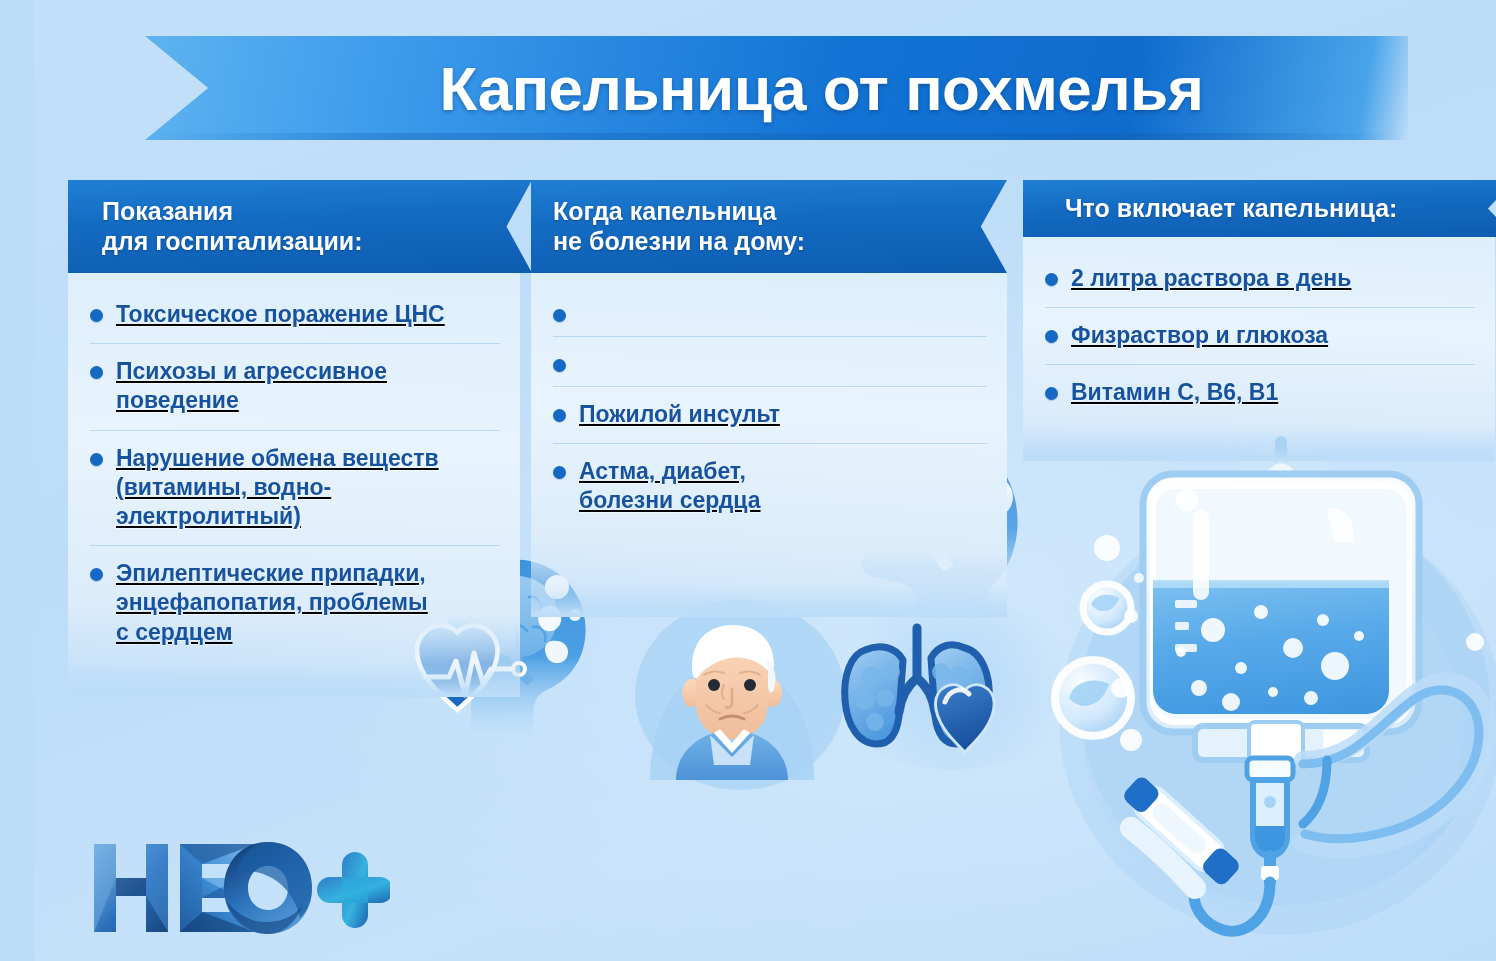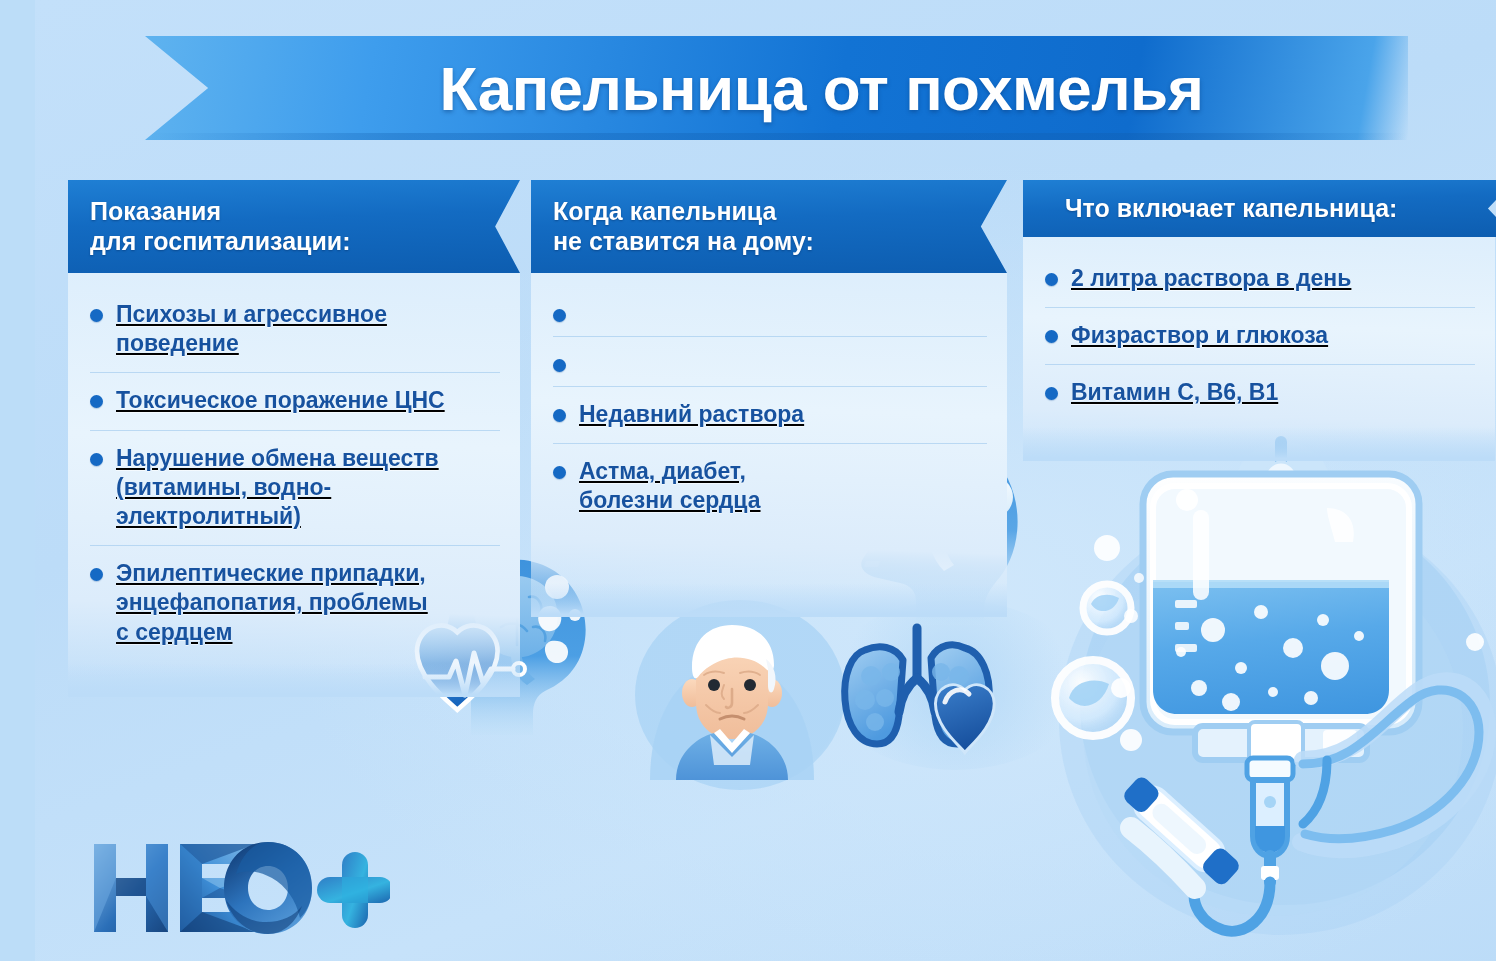--- a/index.html
+++ b/index.html
@@ -79,21 +79,21 @@
     background:#1569c4;margin-top:9px;
     box-shadow:0 1px 1px rgba(20,80,150,.25);
   }
   .btext{
     color:#17529f;font-size:23px;font-weight:700;line-height:1.27;
     white-space:pre-line;text-shadow:0 1px 0 rgba(255,255,255,.55);
   }
 
   
   #card-indications{left:33px;top:180px;width:452px;}
-  #card-indications .card-head{width:452px;height:93px;}
+  #card-indications .card-head{width:452px;height:93px;padding-left:12px;}
   #card-indications .card-body{width:auto;min-height:400px;}
 
   #card-not-at-home{left:496px;top:180px;width:476px;}
   #card-not-at-home .card-head{width:476px;height:93px;}
   #card-not-at-home .card-body{min-height:320px;}
 
   #card-contents{left:988px;top:180px;width:472px;}
   #card-contents .card-head{width:472px;height:57px;padding-left:20px;}
   #card-contents .card-body{min-height:200px;}
 
@@ -433,56 +433,56 @@
   </div>
 
   <div class="card" id="card-indications">
     <div class="card-head notched">
       <div class="ht">Показания
 для госпитализации:</div>
     </div>
     <div class="card-body">
       <div class="bullet-row">
         <span class="dot"></span>
+        <span class="btext">Токсическое поражение ЦНС</span>
+      </div>
+      <div class="bullet-row">
+        <span class="dot"></span>
         <span class="btext">Психозы и агрессивное
 поведение</span>
-      </div>
-      <div class="bullet-row">
-        <span class="dot"></span>
-        <span class="btext">Токсическое поражение ЦНС</span>
       </div>
       <div class="bullet-row">
         <span class="dot"></span>
         <span class="btext">Нарушение обмена веществ
 (витамины, водно-электролитный)</span>
       </div>
       <div class="bullet-row">
         <span class="dot"></span>
         <span class="btext">Эпилептические припадки,
 энцефапопатия, проблемы
 с сердцем</span>
       </div>
     </div>
   </div>
 
   <div class="card" id="card-not-at-home">
     <div class="card-head notched">
       <div class="ht">Когда капельница
-не ставится на дому:</div>
+не болезни на дому:</div>
     </div>
     <div class="card-body">
       <div class="bullet-row">
         <span class="dot"></span>
       </div>
       <div class="bullet-row">
         <span class="dot"></span>
       </div>
       <div class="bullet-row">
         <span class="dot"></span>
-        <span class="btext">Недавний раствора</span>
+        <span class="btext">Пожилой инсульт</span>
       </div>
       <div class="bullet-row">
         <span class="dot"></span>
         <span class="btext">Астма, диабет,
 болезни сердца</span>
       </div>
     </div>
   </div>
 
   <div class="card" id="card-contents">

